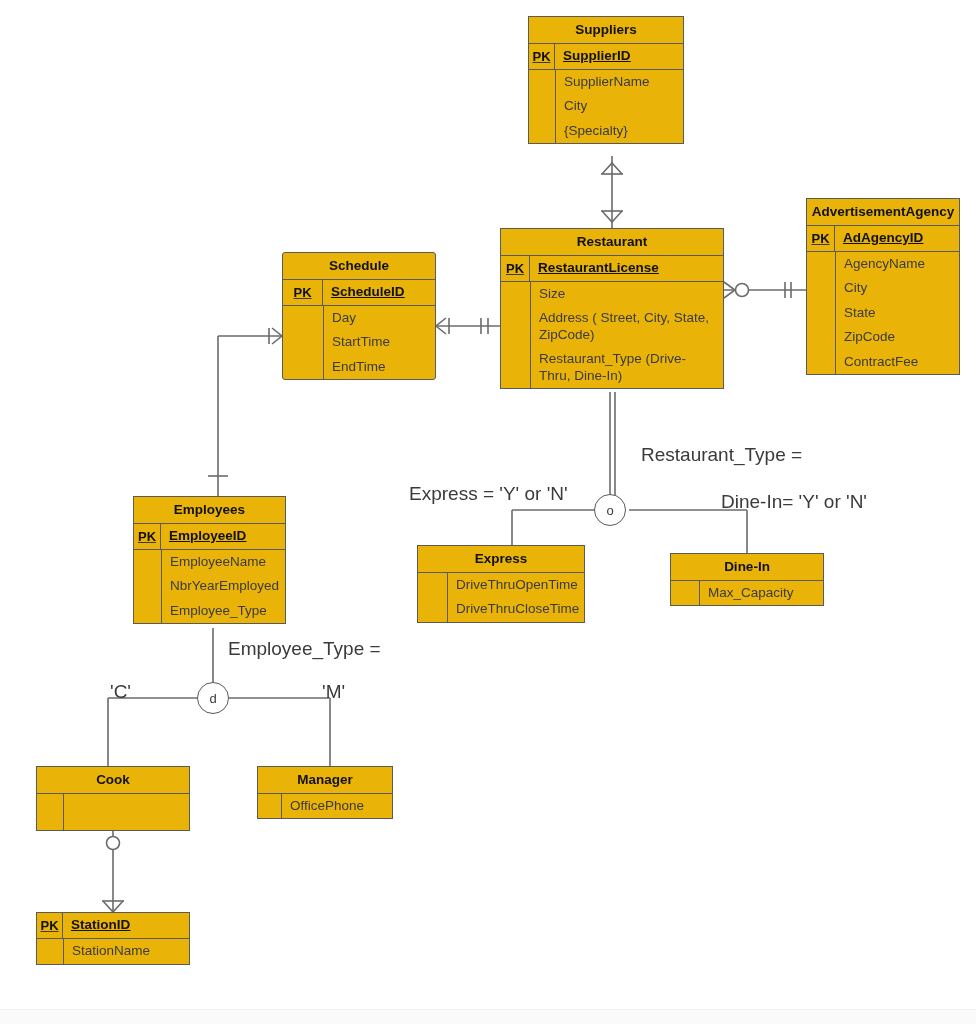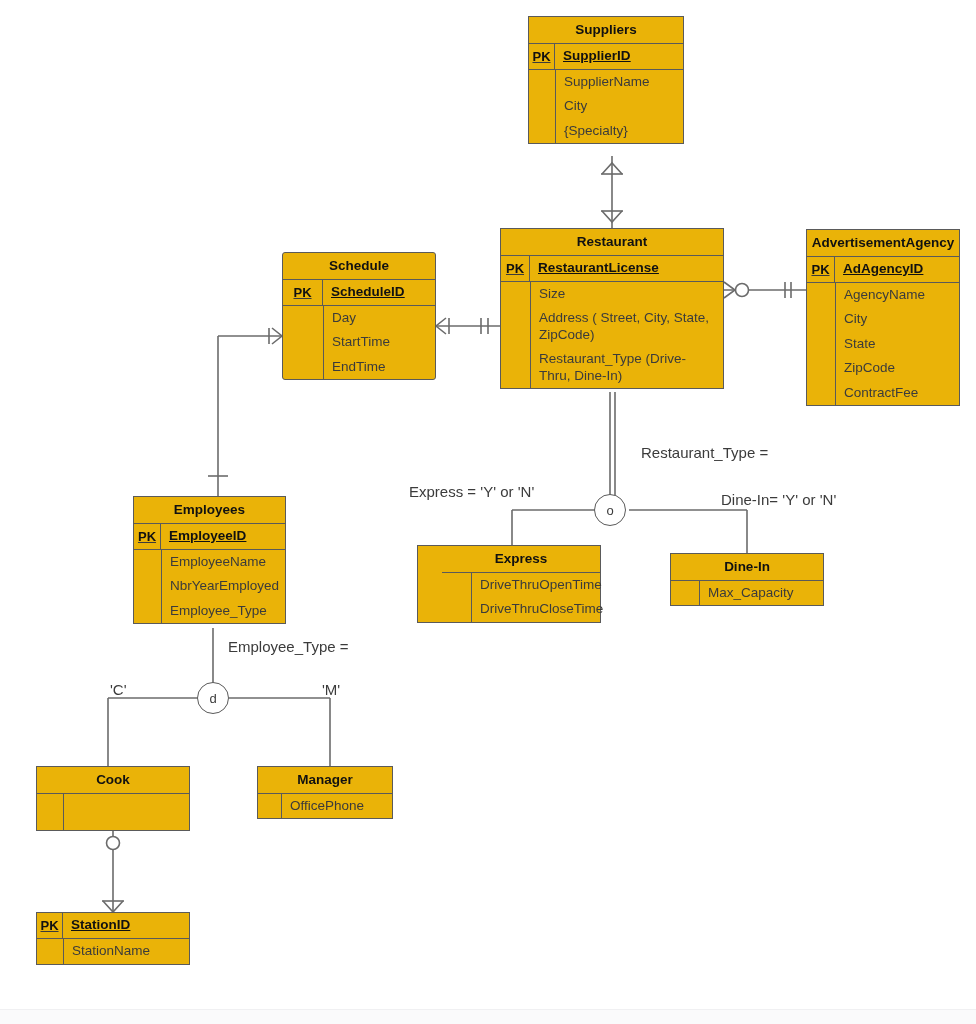--- a/index.html
+++ b/index.html
@@ -102,21 +102,21 @@
     border-radius: 50%;
     background: #ffffff;
     display: flex;
     align-items: center;
     justify-content: center;
     font-size: 13px;
     color: #3b3b3b;
   }
   .edge-label {
     position: absolute;
-    font-size: 15px;
+    font-size: 19px;
     color: #3b3b3b;
     white-space: nowrap;
     background: transparent;
   }
   .bottom-strip {
     position: absolute;
     left: 0;
     bottom: 0;
     width: 976px;
     height: 14px;
@@ -207,21 +207,21 @@
     <div class="body-split">
       <div class="body-keycol" style="width:29px;"></div>
       <div class="body-attrcol">
         <div class="attr-item">Size</div>
         <div class="attr-item">Address ( Street, City, State, ZipCode)</div>
         <div class="attr-item">Restaurant_Type (Drive-Thru, Dine-In)</div>
       </div>
     </div>
   </div>
 
-  <div class="entity" style="left:806px; top:198px; width:154px;margin-top:31px;">
+  <div class="entity" style="left:806px; top:198px; width:154px;">
     <div class="ent-title">AdvertisementAgency</div>
     <div class="attr-row pk-row">
       <div class="key-cell" style="width:28px;">PK</div>
       <div class="name-cell">AdAgencyID</div>
     </div>
     <div class="body-split">
       <div class="body-keycol" style="width:28px;"></div>
       <div class="body-attrcol">
         <div class="attr-item">AgencyName</div>
         <div class="attr-item">City</div>
@@ -257,21 +257,21 @@
     <div class="body-split">
       <div class="body-keycol" style="width:27px;"></div>
       <div class="body-attrcol">
         <div class="attr-item">EmployeeName</div>
         <div class="attr-item">NbrYearEmployed</div>
         <div class="attr-item">Employee_Type</div>
       </div>
     </div>
   </div>
 
-  <div class="entity" style="left:417px; top:545px; width:184px;padding-left:24px;">
+  <div class="entity" style="left:417px; top:545px; width:168px;">
     <div class="ent-title">Express</div>
     <div class="body-split">
       <div class="body-keycol" style="width:29px;"></div>
       <div class="body-attrcol">
         <div class="attr-item">DriveThruOpenTime</div>
         <div class="attr-item">DriveThruCloseTime</div>
       </div>
     </div>
   </div>
 

